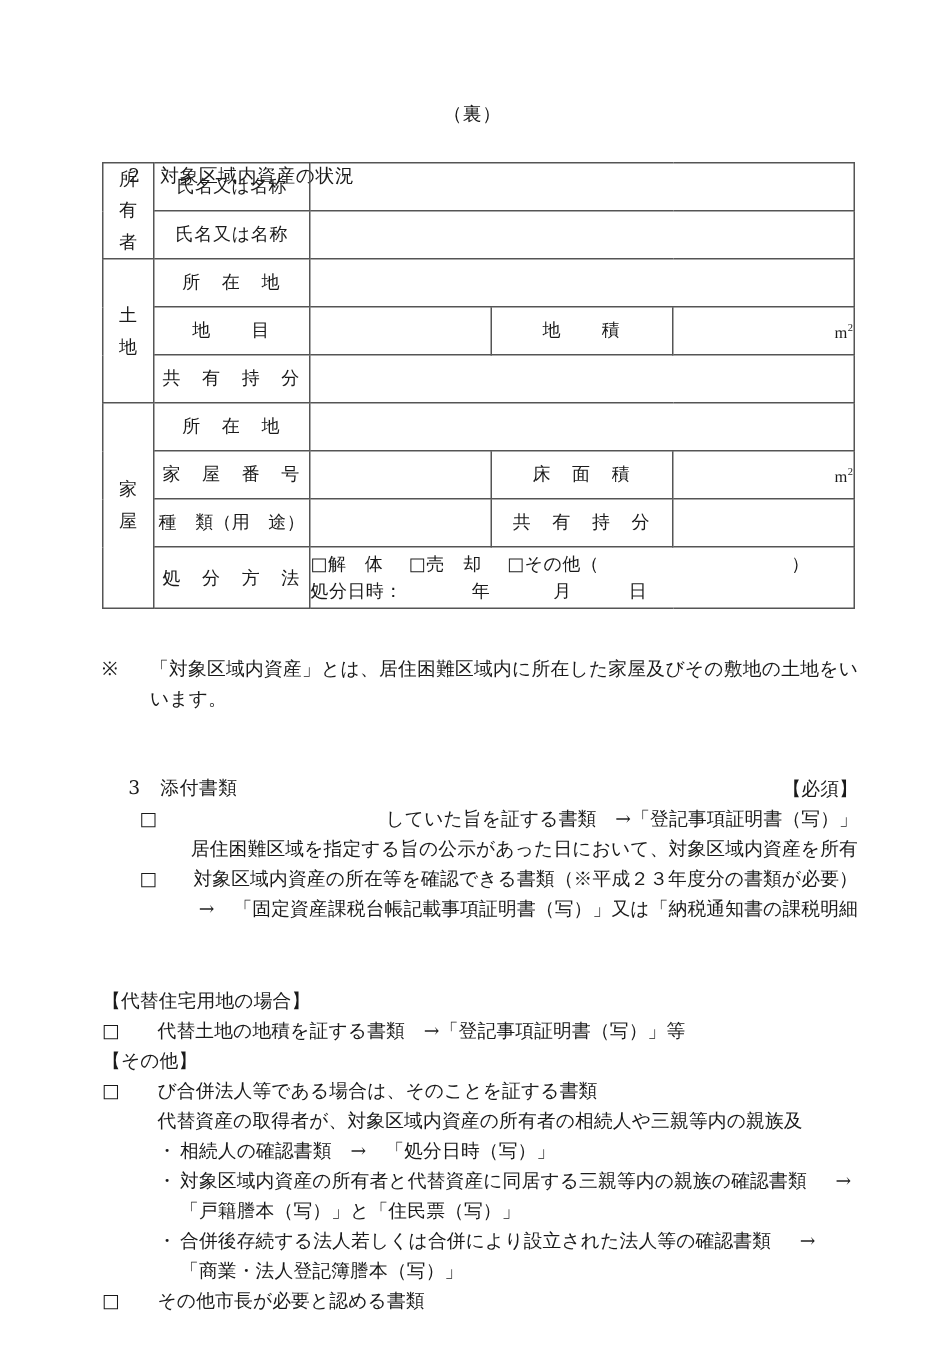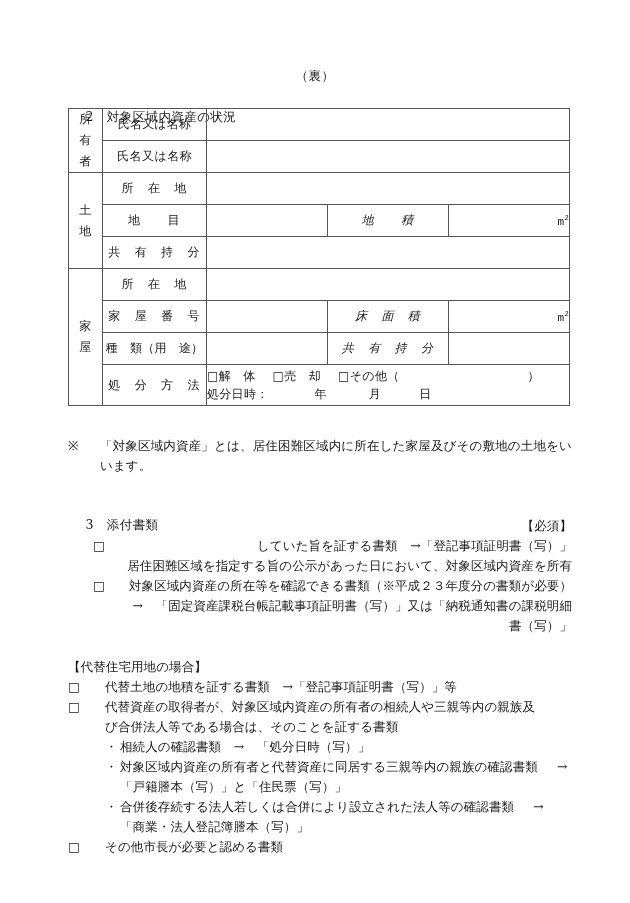--- a/index.html
+++ b/index.html
@@ -60,21 +60,21 @@
     border: 1px solid #555;
     padding: 0;
     height: 31px;
     vertical-align: middle;
     font-size: 12px;
     letter-spacing: 0.3px;
   }
   .col-group  { width: 33px;  text-align: center; }
   .col-label  { width: 103px; text-align: center; }
   .col-value  { width: 126px; }
-  .col-label2 { width: 111px; text-align: center; font-style: italic; }
+  .col-label2 { width: 111px; text-align: center; }
   .col-value2 { width: 129px; }
 
   .group-cell {
     font-size: 12px;
     line-height: 21px;
     letter-spacing: 0;
   }
   .group-cell span { display: block; }
 
   .lbl-spread {
@@ -96,21 +96,21 @@
     font-size: 12px;
     letter-spacing: 0.2px;
   }
 
   .unit-cell {
     text-align: right;
     padding-right: 7px;
     font-size: 12px;
   }
   .unit-sq {
-    font-family: Liberation Mono, monospace;
+    font-family: Liberation Serif, serif;
     font-size: 11px;
   }
   .unit-sq sup { font-size: 7px; vertical-align: super; }
 
   .row-tall td { height: 40px; }
 
   .dispose-cell {
     padding: 3px 0 3px 6px;
     font-size: 12px;
     line-height: 18px;
@@ -304,38 +304,38 @@
     <div class="cb-item">
       <span class="cb">□</span>
       <span class="txt">していた旨を証する書類　→「登記事項証明書（写）」</span>
       <span class="txt">居住困難区域を指定する旨の公示があった日において、対象区域内資産を所有</span>
     </div>
 
     <div class="cb-item">
       <span class="cb">□</span>
       <span class="txt">対象区域内資産の所在等を確認できる書類（※平成２３年度分の書類が必要）</span>
       <span class="txt cont-line" style="padding-left:15px">→　「固定資産課税台帳記載事項証明書（写）」又は「納税通知書の課税明細</span>
-      <span class="txt">書（写）」</span>
     </div>
   </div>
 
   <div class="attach-block" id="blk-altland">
     <div class="bracket-head">【代替住宅用地の場合】</div>
     <div class="cb-item">
       <span class="cb">□</span>
       <span class="txt">代替土地の地積を証する書類　→「登記事項証明書（写）」等</span>
     </div>
   </div>
 
   <div class="attach-block" id="blk-other">
-
-    <div class="cb-item">
-      <span class="cb">□</span>
+    <div class="bracket-head">【その他】</div>
+
+    <div class="cb-item">
+      <span class="cb">□</span>
+      <span class="txt">び合併法人等である場合は、そのことを証する書類</span>
       <span class="txt">代替資産の取得者が、対象区域内資産の所有者の相続人や三親等内の親族及</span>
-      <span class="txt">び合併法人等である場合は、そのことを証する書類</span>
     </div>
 
     <div class="sub-item">
       <span class="dot">・</span>
       <span class="txt">相続人の確認書類　→　「処分日時（写）」</span>
     </div>
 
     <div class="sub-item">
       <span class="dot">・</span>
       <span class="txt">対象区域内資産の所有者と代替資産に同居する三親等内の親族の確認書類</span>

